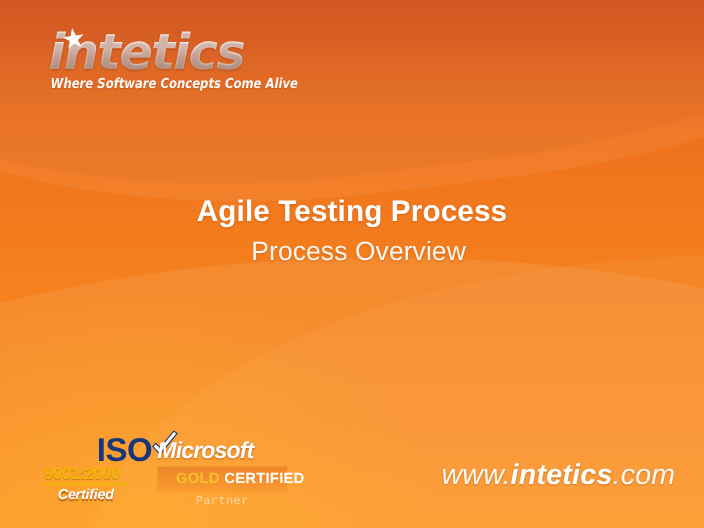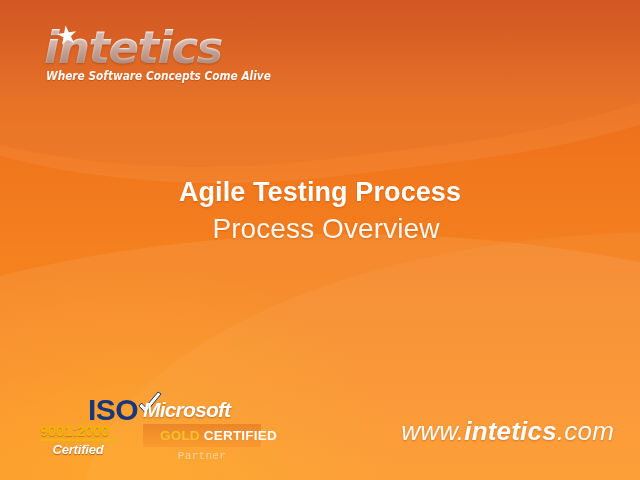--- a/index.html
+++ b/index.html
@@ -144,21 +144,21 @@
     font-size: 27px;
     line-height: 32px;
     color: #ffffff;
     margin: 0;
     letter-spacing: 0.1px;
     text-shadow: 0 1px 2px rgba(130,45,8,0.30);
   }
   #slide-subtitle {
     font-family: "Liberation Sans", sans-serif;
     font-weight: normal;
-    font-size: 28px;
+    font-size: 24px;
     line-height: 30px;
     color: #fdf7f2;
     margin: 6px 0 0 0;
     letter-spacing: 0.1px;
     text-shadow: 0 1px 2px rgba(130,45,8,0.26);
     padding-left: 12px;
   }
 
   
   #iso-badge {

